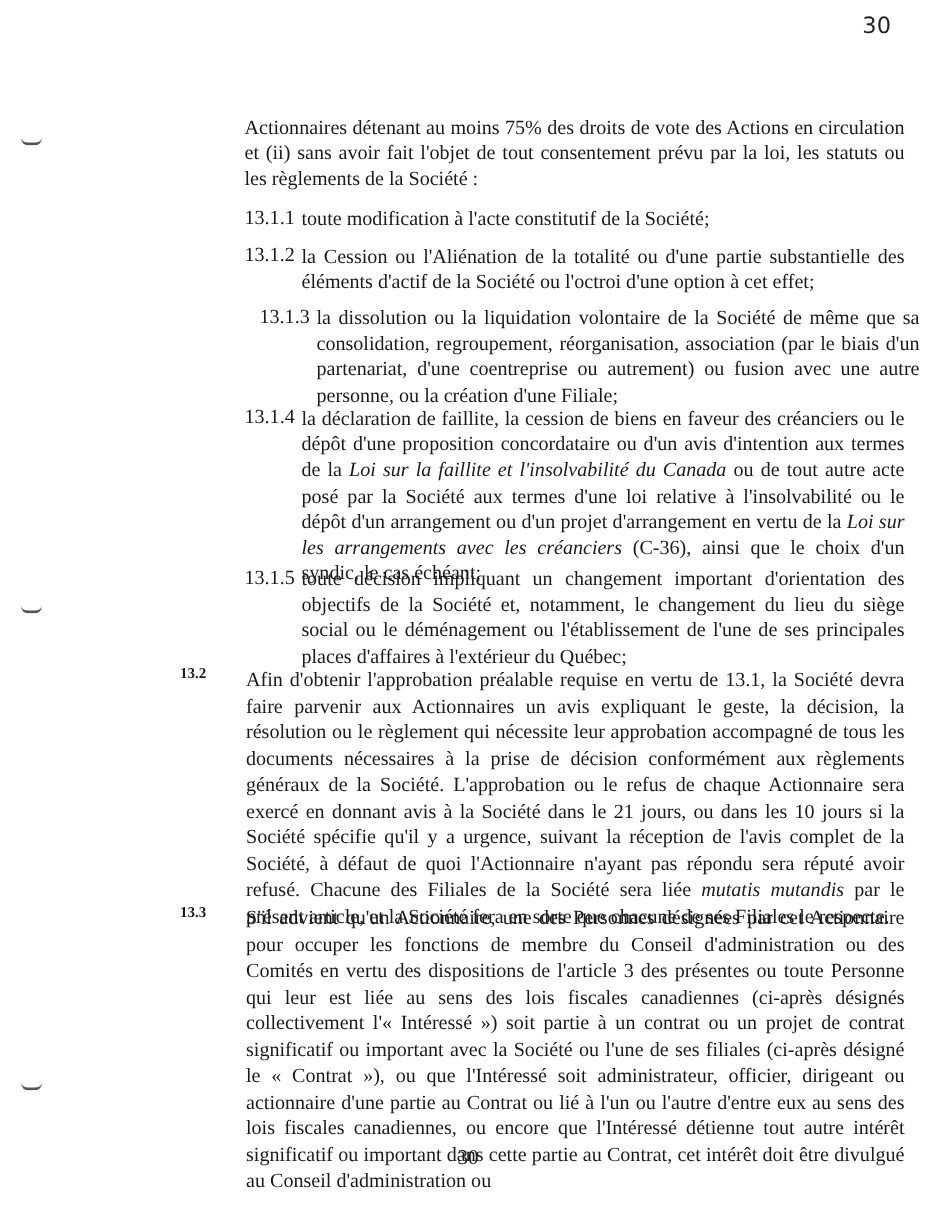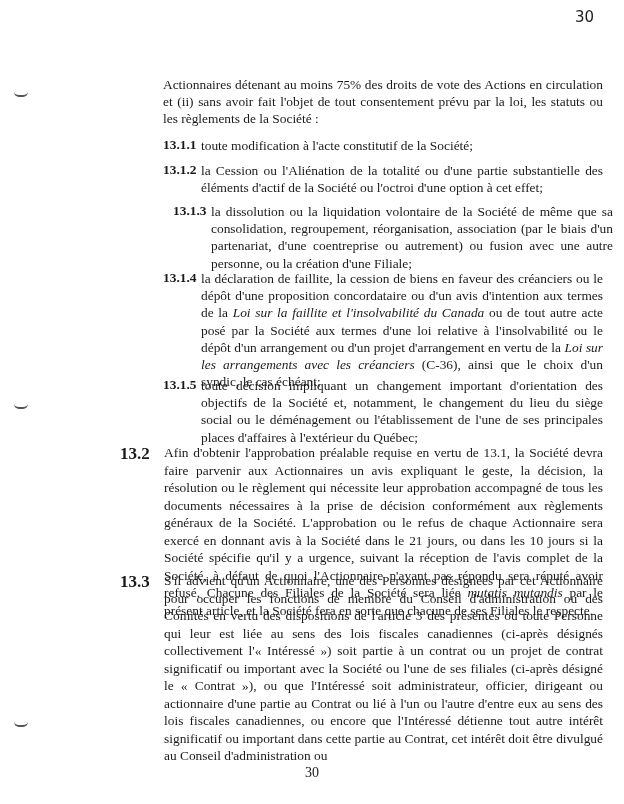--- a/index.html
+++ b/index.html
@@ -16,30 +16,30 @@
     border-bottom: 2px solid #555; border-radius: 0 0 8px 8px;
   }
   .para {
     position: absolute; font-size: 13.4px; line-height: 17px; text-align: justify;
     text-align-last: left;
   }
   .sub {
     position: absolute; left: 163px; width: 440px;
   }
   .sub .num {
-    position: absolute; left: 0; top: 0; font-weight: bold; font-size: 13.4px;
+    position: absolute; left: 0; top: 0; font-weight: normal; font-size: 13.4px;
   }
   .sub .body {
     margin-left: 38px; font-size: 13.4px; line-height: 17.2px; text-align: justify;
   }
   .sec {
     position: absolute; left: 120px; width: 483px;
   }
   .sec .num {
-    position: absolute; left: 0; top: 0; font-weight: bold; font-size: 17px;
+    position: absolute; left: 0; top: 0; font-weight: bold; font-size: 10px;
   }
   .sec .body {
     margin-left: 44px; font-size: 13.4px; line-height: 17.5px; text-align: justify;
   }
   .bottom-num {
     position: absolute; top: 765px; left: 0; width: 624px; text-align: center;
     font-size: 14px;
   }
   i { }
   b { font-weight: normal; }
@@ -78,18 +78,18 @@
 <div class="sub" style="top:377px;">
   <span class="num">13.1.5</span>
   <div class="body">toute décision impliquant un changement important d'orientation des objectifs de la Société et, notamment, le changement du lieu du siège social ou le déménagement ou l'établissement de l'une de ses principales places d'affaires à l'extérieur du Québec;</div>
 </div>
 
 <div class="sec" style="top:444px;">
   <span class="num">13.2</span>
   <div class="body"><span>Afin d'obtenir l'approbation préalable requise en vertu de 13.1, la Société devra faire parvenir aux Actionnaires un avis expliquant le geste, la décision, la résolution ou le règlement qui nécessite leur approbation accompagné de tous les documents nécessaires à la prise de décision conformément aux règlements généraux de la Société.  L'approbation ou le refus de chaque Actionnaire sera exercé en donnant avis à la Société dans le 21 jours, ou dans les 10 jours si la Société spécifie qu'il y a urgence, suivant la réception de l'avis complet de la Société, à défaut de quoi l'Actionnaire n'ayant pas répondu sera réputé avoir refusé.  Chacune des Filiales de la Société sera liée </span><i>mutatis mutandis</i><span> par le présent article, et la Société fera en sorte que chacune de ses Filiales le respecte.</span></div>
 </div>
 
-<div class="sec" style="top:572px;">
+<div class="sec" style="top:603px;">
   <span class="num">13.3</span>
   <div class="body"><span>S'il advient qu'un Actionnaire, une des Personnes désignées par cet Actionnaire pour occuper les fonctions de membre du Conseil d'administration ou des Comités en vertu des dispositions de l'article 3 des présentes ou toute Personne qui leur est liée au sens des lois fiscales canadiennes (ci-après désignés collectivement l'« </span><b>Intéressé</b><span> ») soit partie à un contrat ou un projet de contrat significatif ou important avec la Société ou l'une de ses filiales (ci-après désigné le « </span><b>Contrat</b><span> »), ou que l'Intéressé soit administrateur, officier, dirigeant ou actionnaire d'une partie au Contrat ou lié à l'un ou l'autre d'entre eux au sens des lois fiscales canadiennes, ou encore que l'Intéressé détienne tout autre intérêt significatif ou important dans cette partie au Contrat, cet intérêt doit être divulgué au Conseil d'administration ou</span></div>
 </div>
 
 <div class="bottom-num">30</div>
 
 </body></html>

